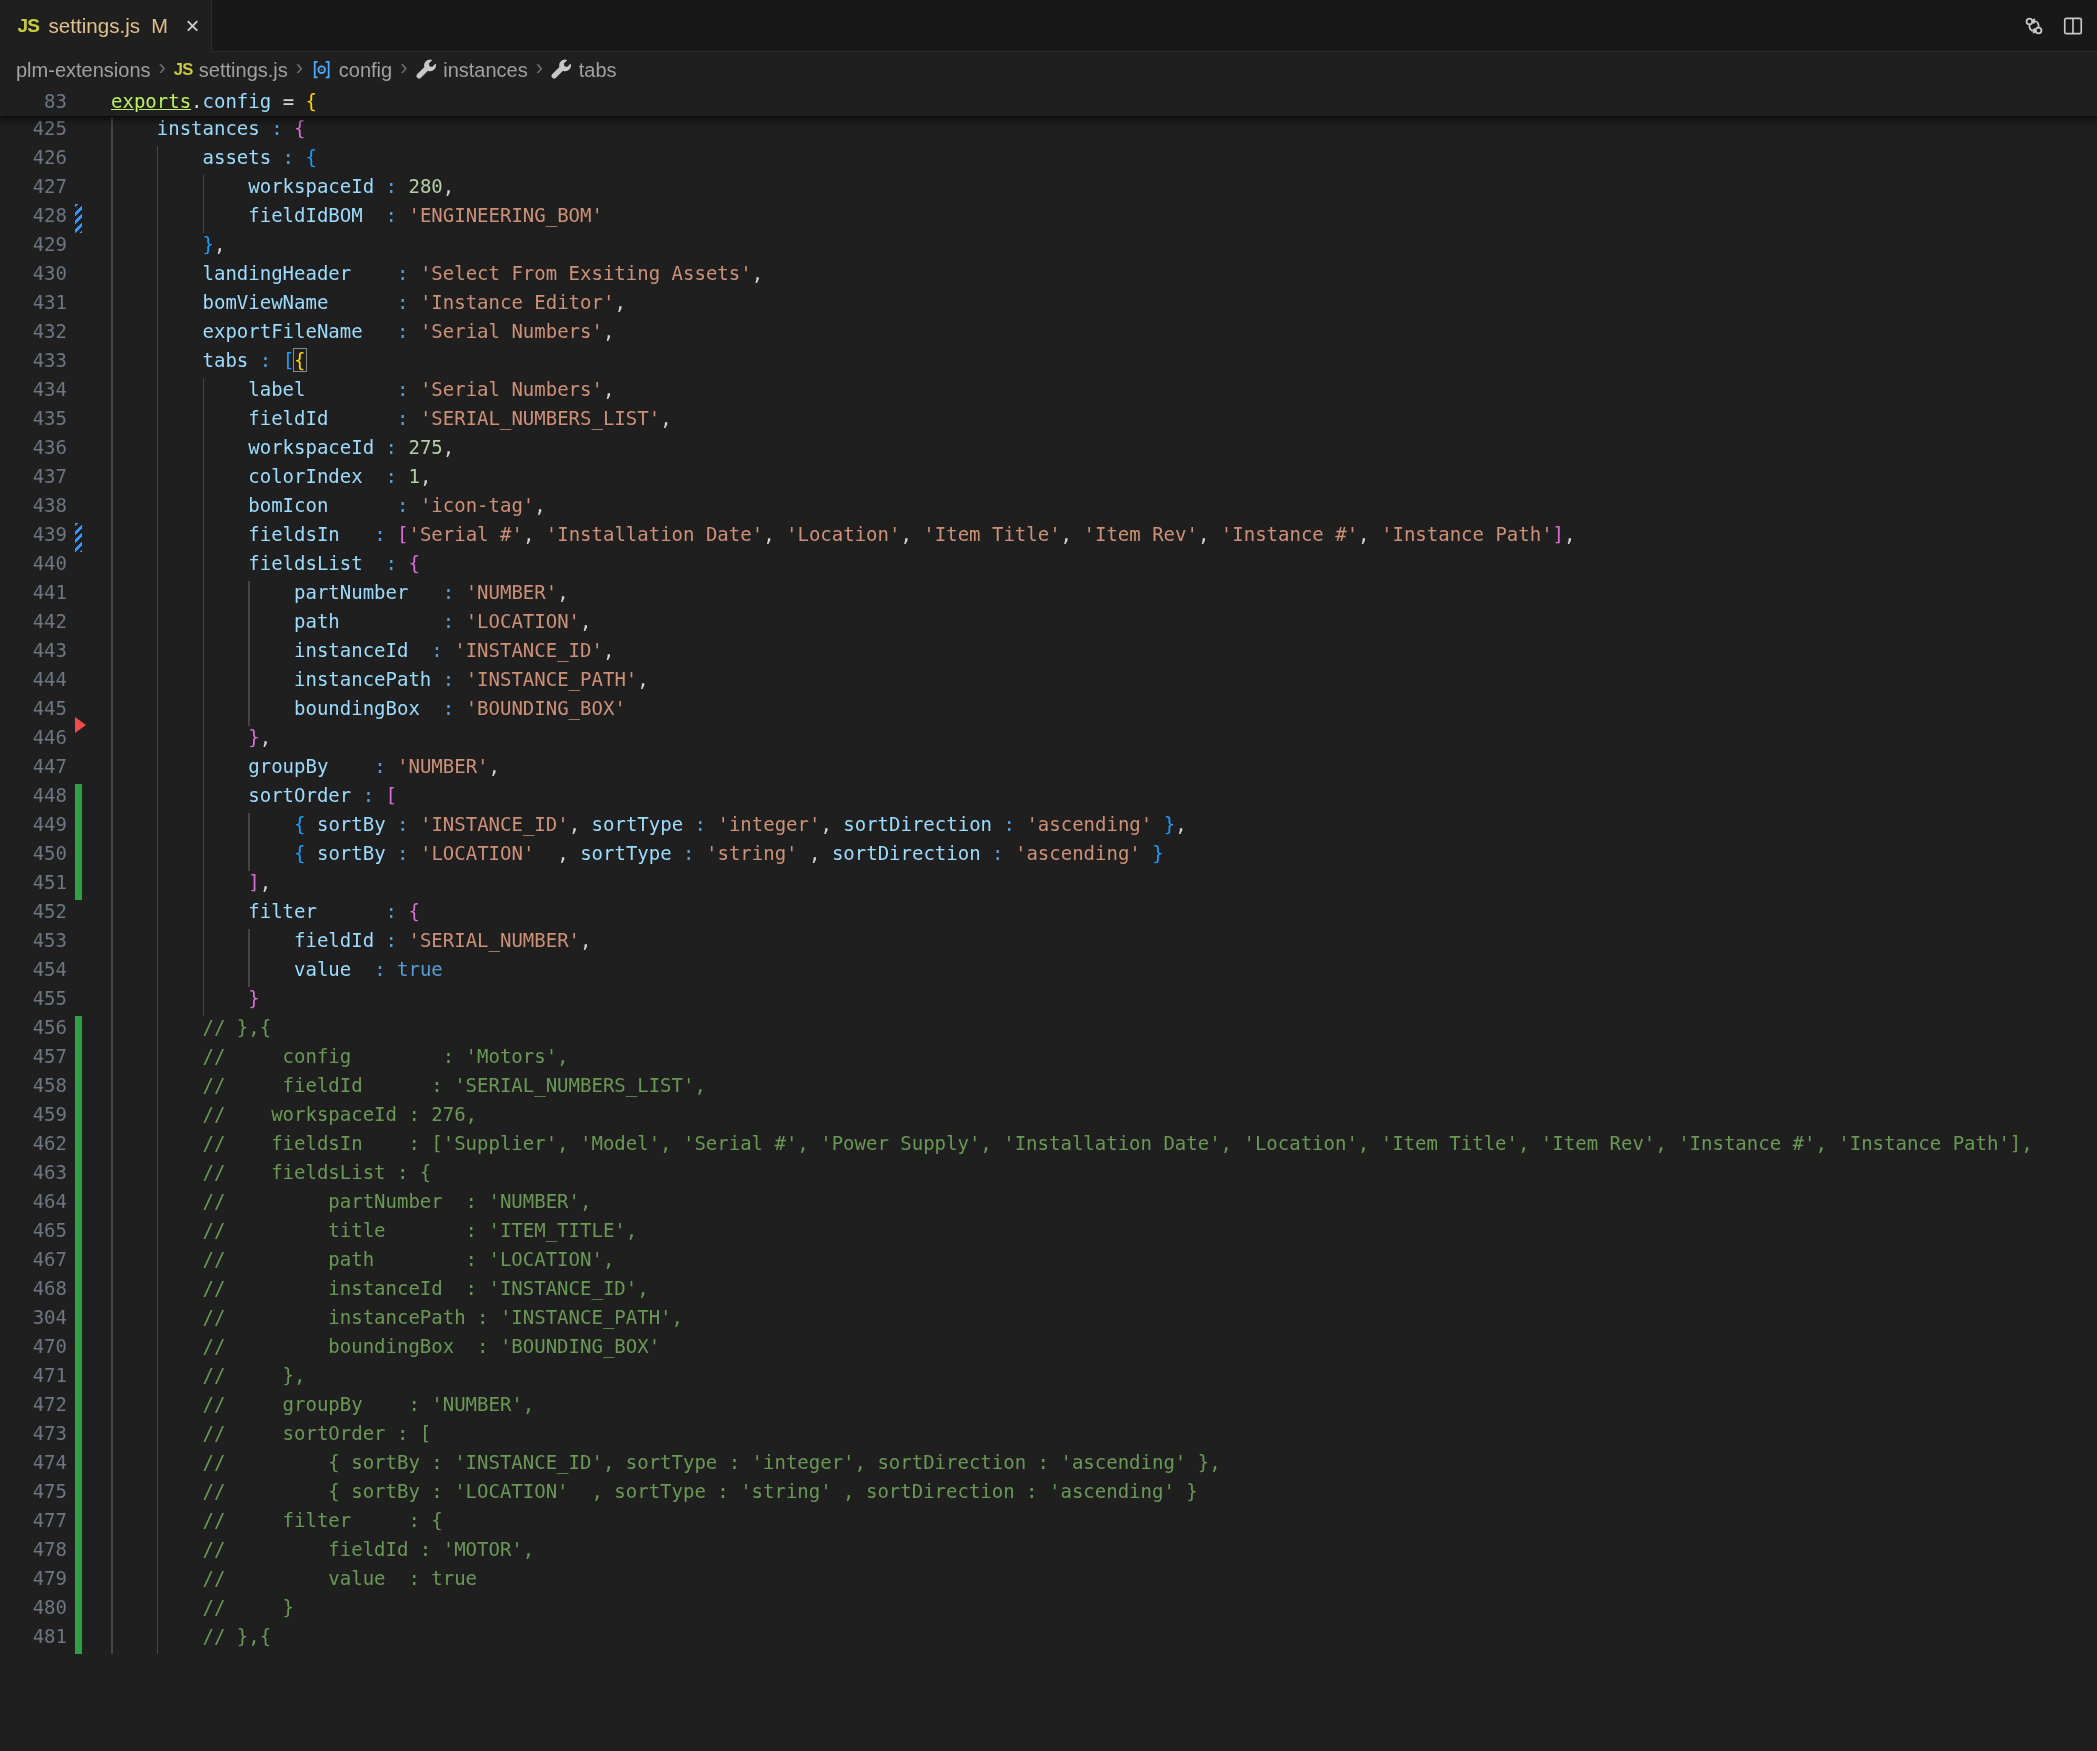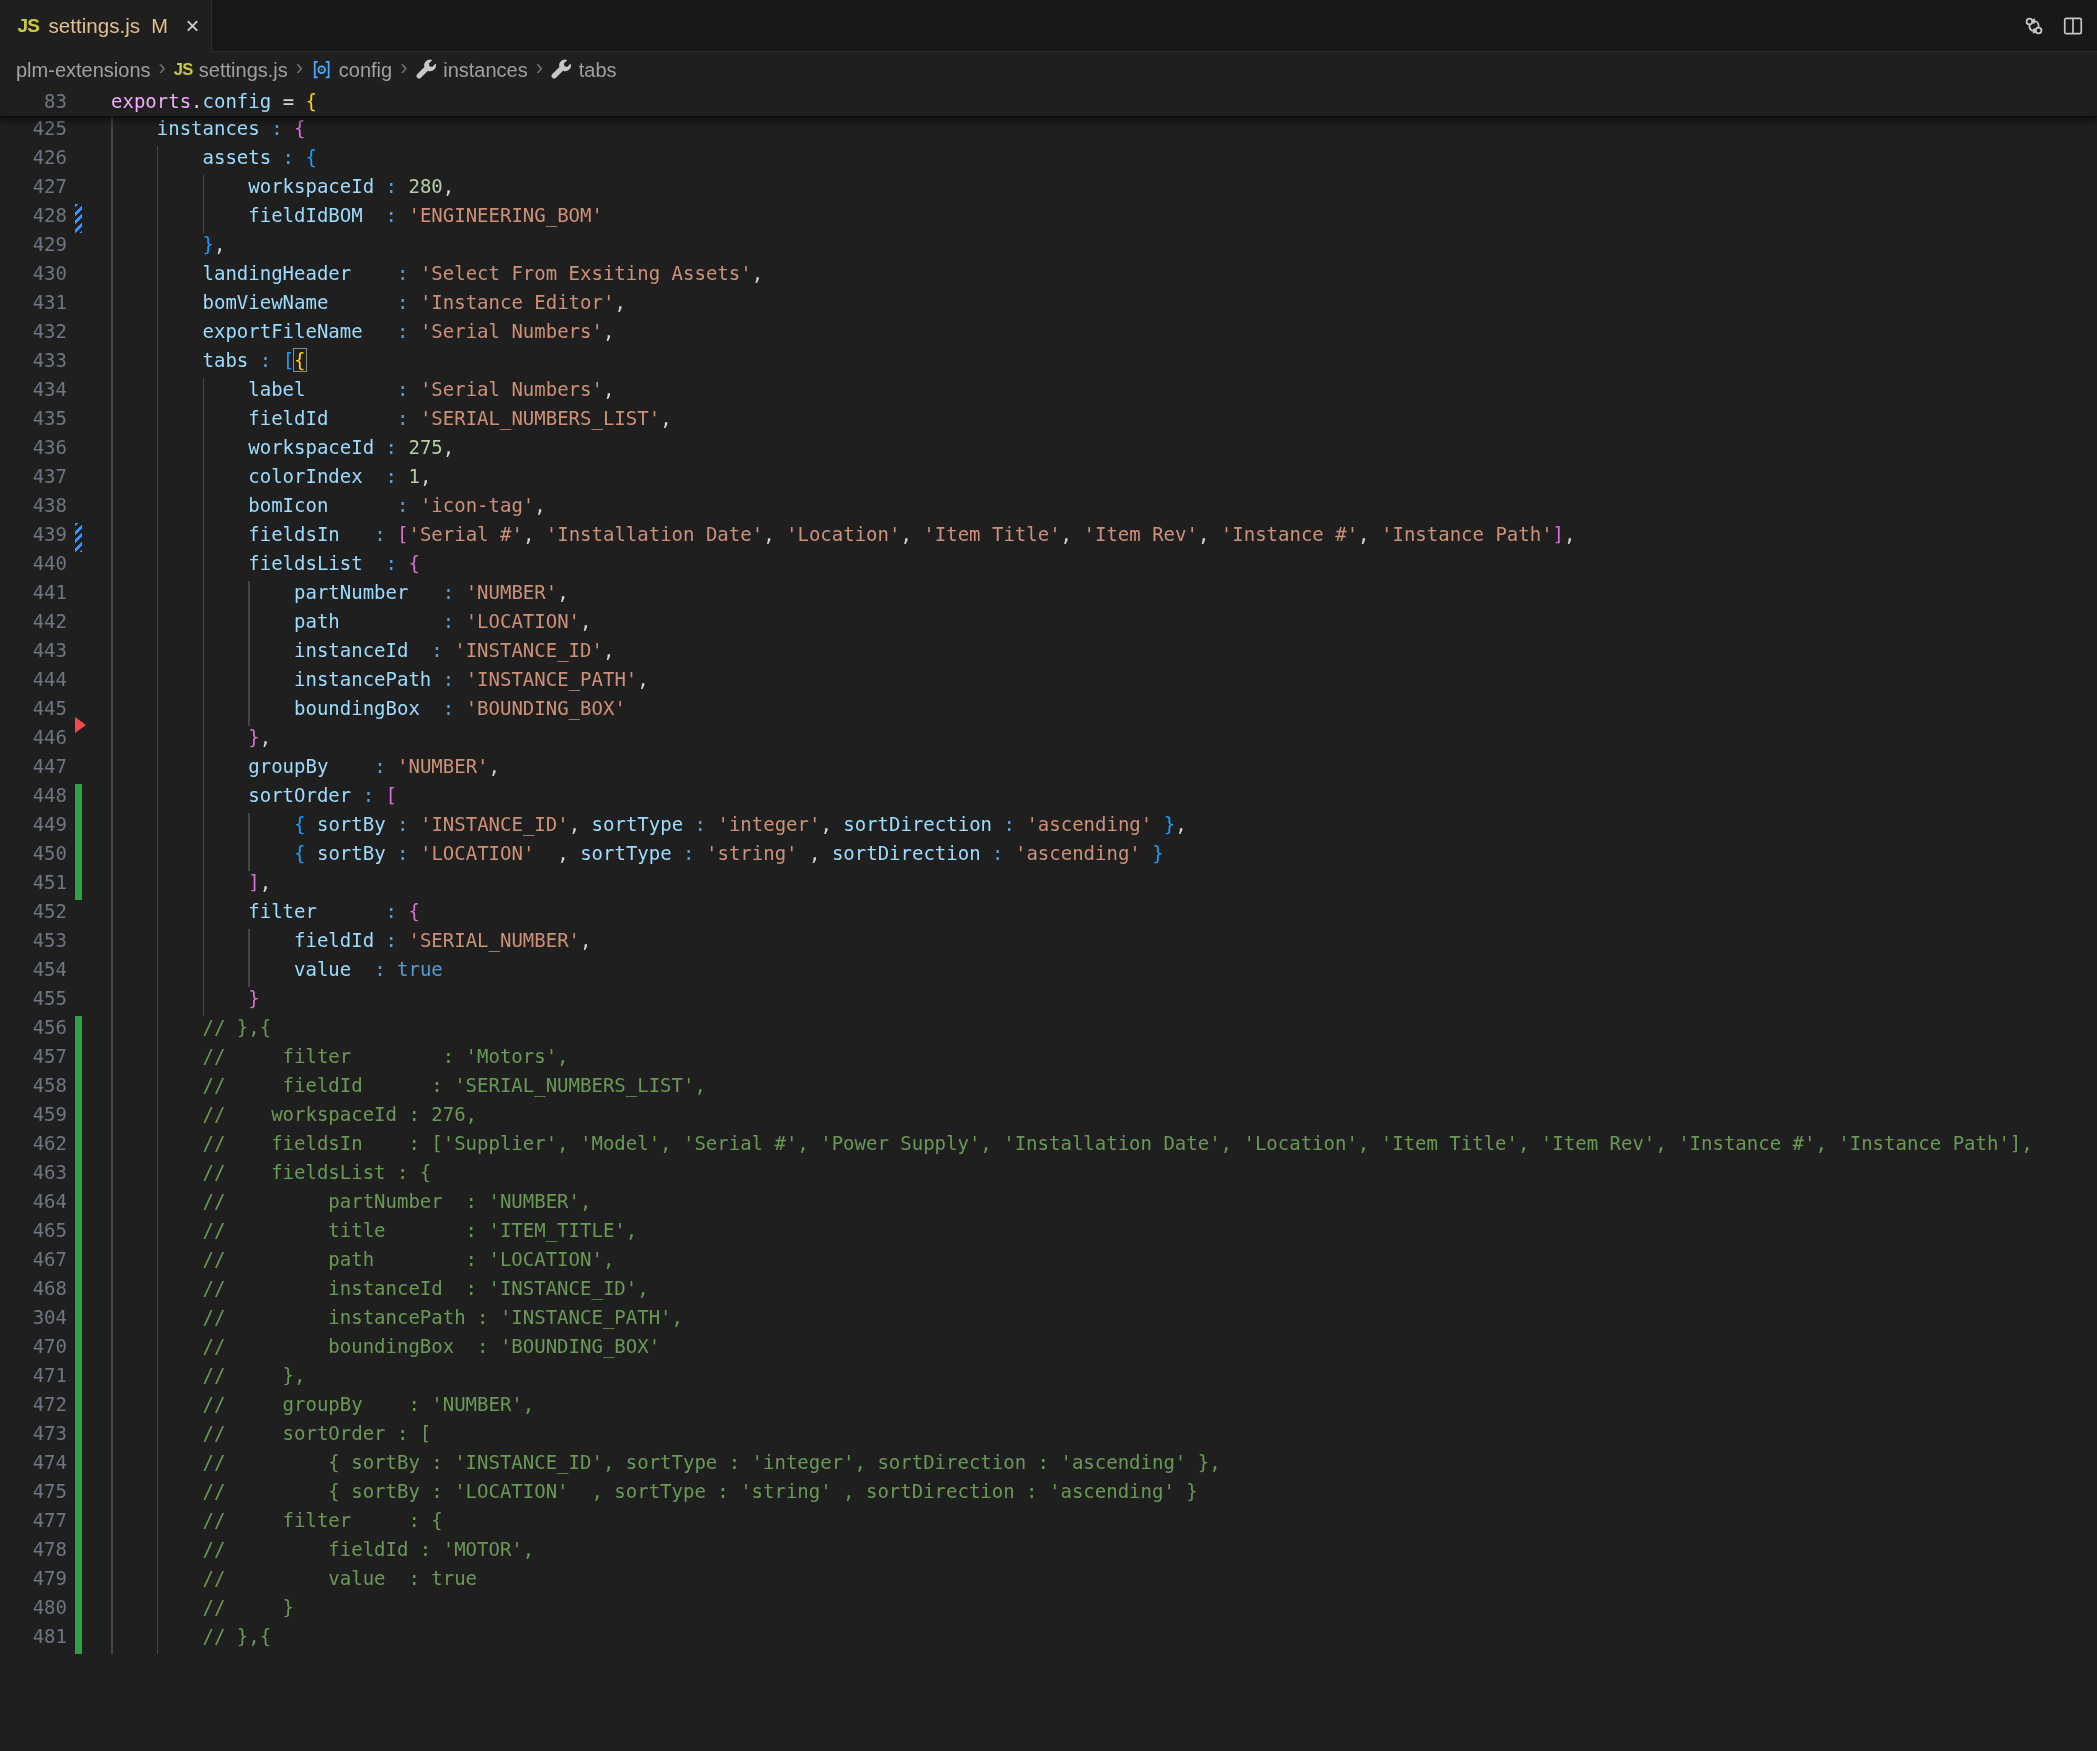--- a/index.html
+++ b/index.html
@@ -46,21 +46,21 @@
 
   
   .tk-w { }
   .tk-k { color:#9cdcfe; }
   .tk-o { color:#569cd6; }
   .tk-p { color:#d4d4d4; }
   .tk-s { color:#ce9178; }
   .tk-n { color:#b5cea8; }
   .tk-b { color:#569cd6; }
   .tk-c { color:#6a9955; }
-  .tk-t { color:#f0abfc; }
+  .tk-t { color:#bef264;text-decoration:underline; }
   .tk-g1 { color:#ffd700; }
   .tk-g2 { color:#da70d6; }
   .tk-g3 { color:#179fff; }
   .tk-g1m { color:#ffd700; outline:1.2px solid #8a8a8a; outline-offset:0.8px; }
 </style>
 </head>
 <body>
 
 <div class="tabbar">
   <div class="tab">
@@ -155,21 +155,21 @@
     <div class="line"><span class="num">447</span><i class="guide" style="left: calc(0ch + 111px);"></i><i class="guide" style="left: calc(4ch + 111px);"></i><i class="guide" style="left: calc(8ch + 111px);"></i><span class="codetext"><span class="tk-w">            </span><span class="tk-k">groupBy</span><span class="tk-w">    </span><span class="tk-o">:</span><span class="tk-w"> </span><span class="tk-s">'NUMBER'</span><span class="tk-p">,</span></span></div>
     <div class="line"><span class="num">448</span><span class="mark mark-add"></span><i class="guide" style="left: calc(0ch + 111px);"></i><i class="guide" style="left: calc(4ch + 111px);"></i><i class="guide" style="left: calc(8ch + 111px);"></i><span class="codetext"><span class="tk-w">            </span><span class="tk-k">sortOrder</span><span class="tk-w"> </span><span class="tk-o">:</span><span class="tk-w"> </span><span class="tk-g2">[</span></span></div>
     <div class="line"><span class="num">449</span><span class="mark mark-add"></span><i class="guide" style="left: calc(0ch + 111px);"></i><i class="guide" style="left: calc(4ch + 111px);"></i><i class="guide" style="left: calc(8ch + 111px);"></i><i class="guide" style="left: calc(12ch + 111px);"></i><span class="codetext"><span class="tk-w">                </span><span class="tk-g3">{</span><span class="tk-w"> </span><span class="tk-k">sortBy</span><span class="tk-w"> </span><span class="tk-o">:</span><span class="tk-w"> </span><span class="tk-s">'INSTANCE_ID'</span><span class="tk-p">,</span><span class="tk-w"> </span><span class="tk-k">sortType</span><span class="tk-w"> </span><span class="tk-o">:</span><span class="tk-w"> </span><span class="tk-s">'integer'</span><span class="tk-p">,</span><span class="tk-w"> </span><span class="tk-k">sortDirection</span><span class="tk-w"> </span><span class="tk-o">:</span><span class="tk-w"> </span><span class="tk-s">'ascending'</span><span class="tk-w"> </span><span class="tk-g3">}</span><span class="tk-p">,</span></span></div>
     <div class="line"><span class="num">450</span><span class="mark mark-add"></span><i class="guide" style="left: calc(0ch + 111px);"></i><i class="guide" style="left: calc(4ch + 111px);"></i><i class="guide" style="left: calc(8ch + 111px);"></i><i class="guide" style="left: calc(12ch + 111px);"></i><span class="codetext"><span class="tk-w">                </span><span class="tk-g3">{</span><span class="tk-w"> </span><span class="tk-k">sortBy</span><span class="tk-w"> </span><span class="tk-o">:</span><span class="tk-w"> </span><span class="tk-s">'LOCATION'</span><span class="tk-w">  </span><span class="tk-p">,</span><span class="tk-w"> </span><span class="tk-k">sortType</span><span class="tk-w"> </span><span class="tk-o">:</span><span class="tk-w"> </span><span class="tk-s">'string'</span><span class="tk-w"> </span><span class="tk-p">,</span><span class="tk-w"> </span><span class="tk-k">sortDirection</span><span class="tk-w"> </span><span class="tk-o">:</span><span class="tk-w"> </span><span class="tk-s">'ascending'</span><span class="tk-w"> </span><span class="tk-g3">}</span></span></div>
     <div class="line"><span class="num">451</span><span class="mark mark-add"></span><i class="guide" style="left: calc(0ch + 111px);"></i><i class="guide" style="left: calc(4ch + 111px);"></i><i class="guide" style="left: calc(8ch + 111px);"></i><span class="codetext"><span class="tk-w">            </span><span class="tk-g2">]</span><span class="tk-p">,</span></span></div>
     <div class="line"><span class="num">452</span><i class="guide" style="left: calc(0ch + 111px);"></i><i class="guide" style="left: calc(4ch + 111px);"></i><i class="guide" style="left: calc(8ch + 111px);"></i><span class="codetext"><span class="tk-w">            </span><span class="tk-k">filter</span><span class="tk-w">      </span><span class="tk-o">:</span><span class="tk-w"> </span><span class="tk-g2">{</span></span></div>
     <div class="line"><span class="num">453</span><i class="guide" style="left: calc(0ch + 111px);"></i><i class="guide" style="left: calc(4ch + 111px);"></i><i class="guide" style="left: calc(8ch + 111px);"></i><i class="guide" style="left: calc(12ch + 111px);"></i><span class="codetext"><span class="tk-w">                </span><span class="tk-k">fieldId</span><span class="tk-w"> </span><span class="tk-o">:</span><span class="tk-w"> </span><span class="tk-s">'SERIAL_NUMBER'</span><span class="tk-p">,</span></span></div>
     <div class="line"><span class="num">454</span><i class="guide" style="left: calc(0ch + 111px);"></i><i class="guide" style="left: calc(4ch + 111px);"></i><i class="guide" style="left: calc(8ch + 111px);"></i><i class="guide" style="left: calc(12ch + 111px);"></i><span class="codetext"><span class="tk-w">                </span><span class="tk-k">value</span><span class="tk-w">  </span><span class="tk-o">:</span><span class="tk-w"> </span><span class="tk-b">true</span></span></div>
     <div class="line"><span class="num">455</span><i class="guide" style="left: calc(0ch + 111px);"></i><i class="guide" style="left: calc(4ch + 111px);"></i><i class="guide" style="left: calc(8ch + 111px);"></i><span class="codetext"><span class="tk-w">            </span><span class="tk-g2">}</span></span></div>
     <div class="line"><span class="num">456</span><span class="mark mark-add"></span><i class="guide" style="left: calc(0ch + 111px);"></i><i class="guide" style="left: calc(4ch + 111px);"></i><span class="codetext"><span class="tk-w">        </span><span class="tk-c">// },{</span></span></div>
-    <div class="line"><span class="num">457</span><span class="mark mark-add"></span><i class="guide" style="left: calc(0ch + 111px);"></i><i class="guide" style="left: calc(4ch + 111px);"></i><span class="codetext"><span class="tk-w">        </span><span class="tk-c">//     filter        : 'Motors',</span></span></div>
+    <div class="line"><span class="num">457</span><span class="mark mark-add"></span><i class="guide" style="left: calc(0ch + 111px);"></i><i class="guide" style="left: calc(4ch + 111px);"></i><span class="codetext"><span class="tk-w">        </span><span class="tk-c">//     config        : 'Motors',</span></span></div>
     <div class="line"><span class="num">458</span><span class="mark mark-add"></span><i class="guide" style="left: calc(0ch + 111px);"></i><i class="guide" style="left: calc(4ch + 111px);"></i><span class="codetext"><span class="tk-w">        </span><span class="tk-c">//     fieldId      : 'SERIAL_NUMBERS_LIST',</span></span></div>
     <div class="line"><span class="num">459</span><span class="mark mark-add"></span><i class="guide" style="left: calc(0ch + 111px);"></i><i class="guide" style="left: calc(4ch + 111px);"></i><span class="codetext"><span class="tk-w">        </span><span class="tk-c">//    workspaceId : 276,</span></span></div>
     <div class="line"><span class="num">462</span><span class="mark mark-add"></span><i class="guide" style="left: calc(0ch + 111px);"></i><i class="guide" style="left: calc(4ch + 111px);"></i><span class="codetext"><span class="tk-w">        </span><span class="tk-c">//    fieldsIn    : ['Supplier', 'Model', 'Serial #', 'Power Supply', 'Installation Date', 'Location', 'Item Title', 'Item Rev', 'Instance #', 'Instance Path'],</span></span></div>
     <div class="line"><span class="num">463</span><span class="mark mark-add"></span><i class="guide" style="left: calc(0ch + 111px);"></i><i class="guide" style="left: calc(4ch + 111px);"></i><span class="codetext"><span class="tk-w">        </span><span class="tk-c">//    fieldsList : {</span></span></div>
     <div class="line"><span class="num">464</span><span class="mark mark-add"></span><i class="guide" style="left: calc(0ch + 111px);"></i><i class="guide" style="left: calc(4ch + 111px);"></i><span class="codetext"><span class="tk-w">        </span><span class="tk-c">//         partNumber  : 'NUMBER',</span></span></div>
     <div class="line"><span class="num">465</span><span class="mark mark-add"></span><i class="guide" style="left: calc(0ch + 111px);"></i><i class="guide" style="left: calc(4ch + 111px);"></i><span class="codetext"><span class="tk-w">        </span><span class="tk-c">//         title       : 'ITEM_TITLE',</span></span></div>
     <div class="line"><span class="num">467</span><span class="mark mark-add"></span><i class="guide" style="left: calc(0ch + 111px);"></i><i class="guide" style="left: calc(4ch + 111px);"></i><span class="codetext"><span class="tk-w">        </span><span class="tk-c">//         path        : 'LOCATION',</span></span></div>
     <div class="line"><span class="num">468</span><span class="mark mark-add"></span><i class="guide" style="left: calc(0ch + 111px);"></i><i class="guide" style="left: calc(4ch + 111px);"></i><span class="codetext"><span class="tk-w">        </span><span class="tk-c">//         instanceId  : 'INSTANCE_ID',</span></span></div>
     <div class="line"><span class="num">304</span><span class="mark mark-add"></span><i class="guide" style="left: calc(0ch + 111px);"></i><i class="guide" style="left: calc(4ch + 111px);"></i><span class="codetext"><span class="tk-w">        </span><span class="tk-c">//         instancePath : 'INSTANCE_PATH',</span></span></div>
     <div class="line"><span class="num">470</span><span class="mark mark-add"></span><i class="guide" style="left: calc(0ch + 111px);"></i><i class="guide" style="left: calc(4ch + 111px);"></i><span class="codetext"><span class="tk-w">        </span><span class="tk-c">//         boundingBox  : 'BOUNDING_BOX'</span></span></div>

